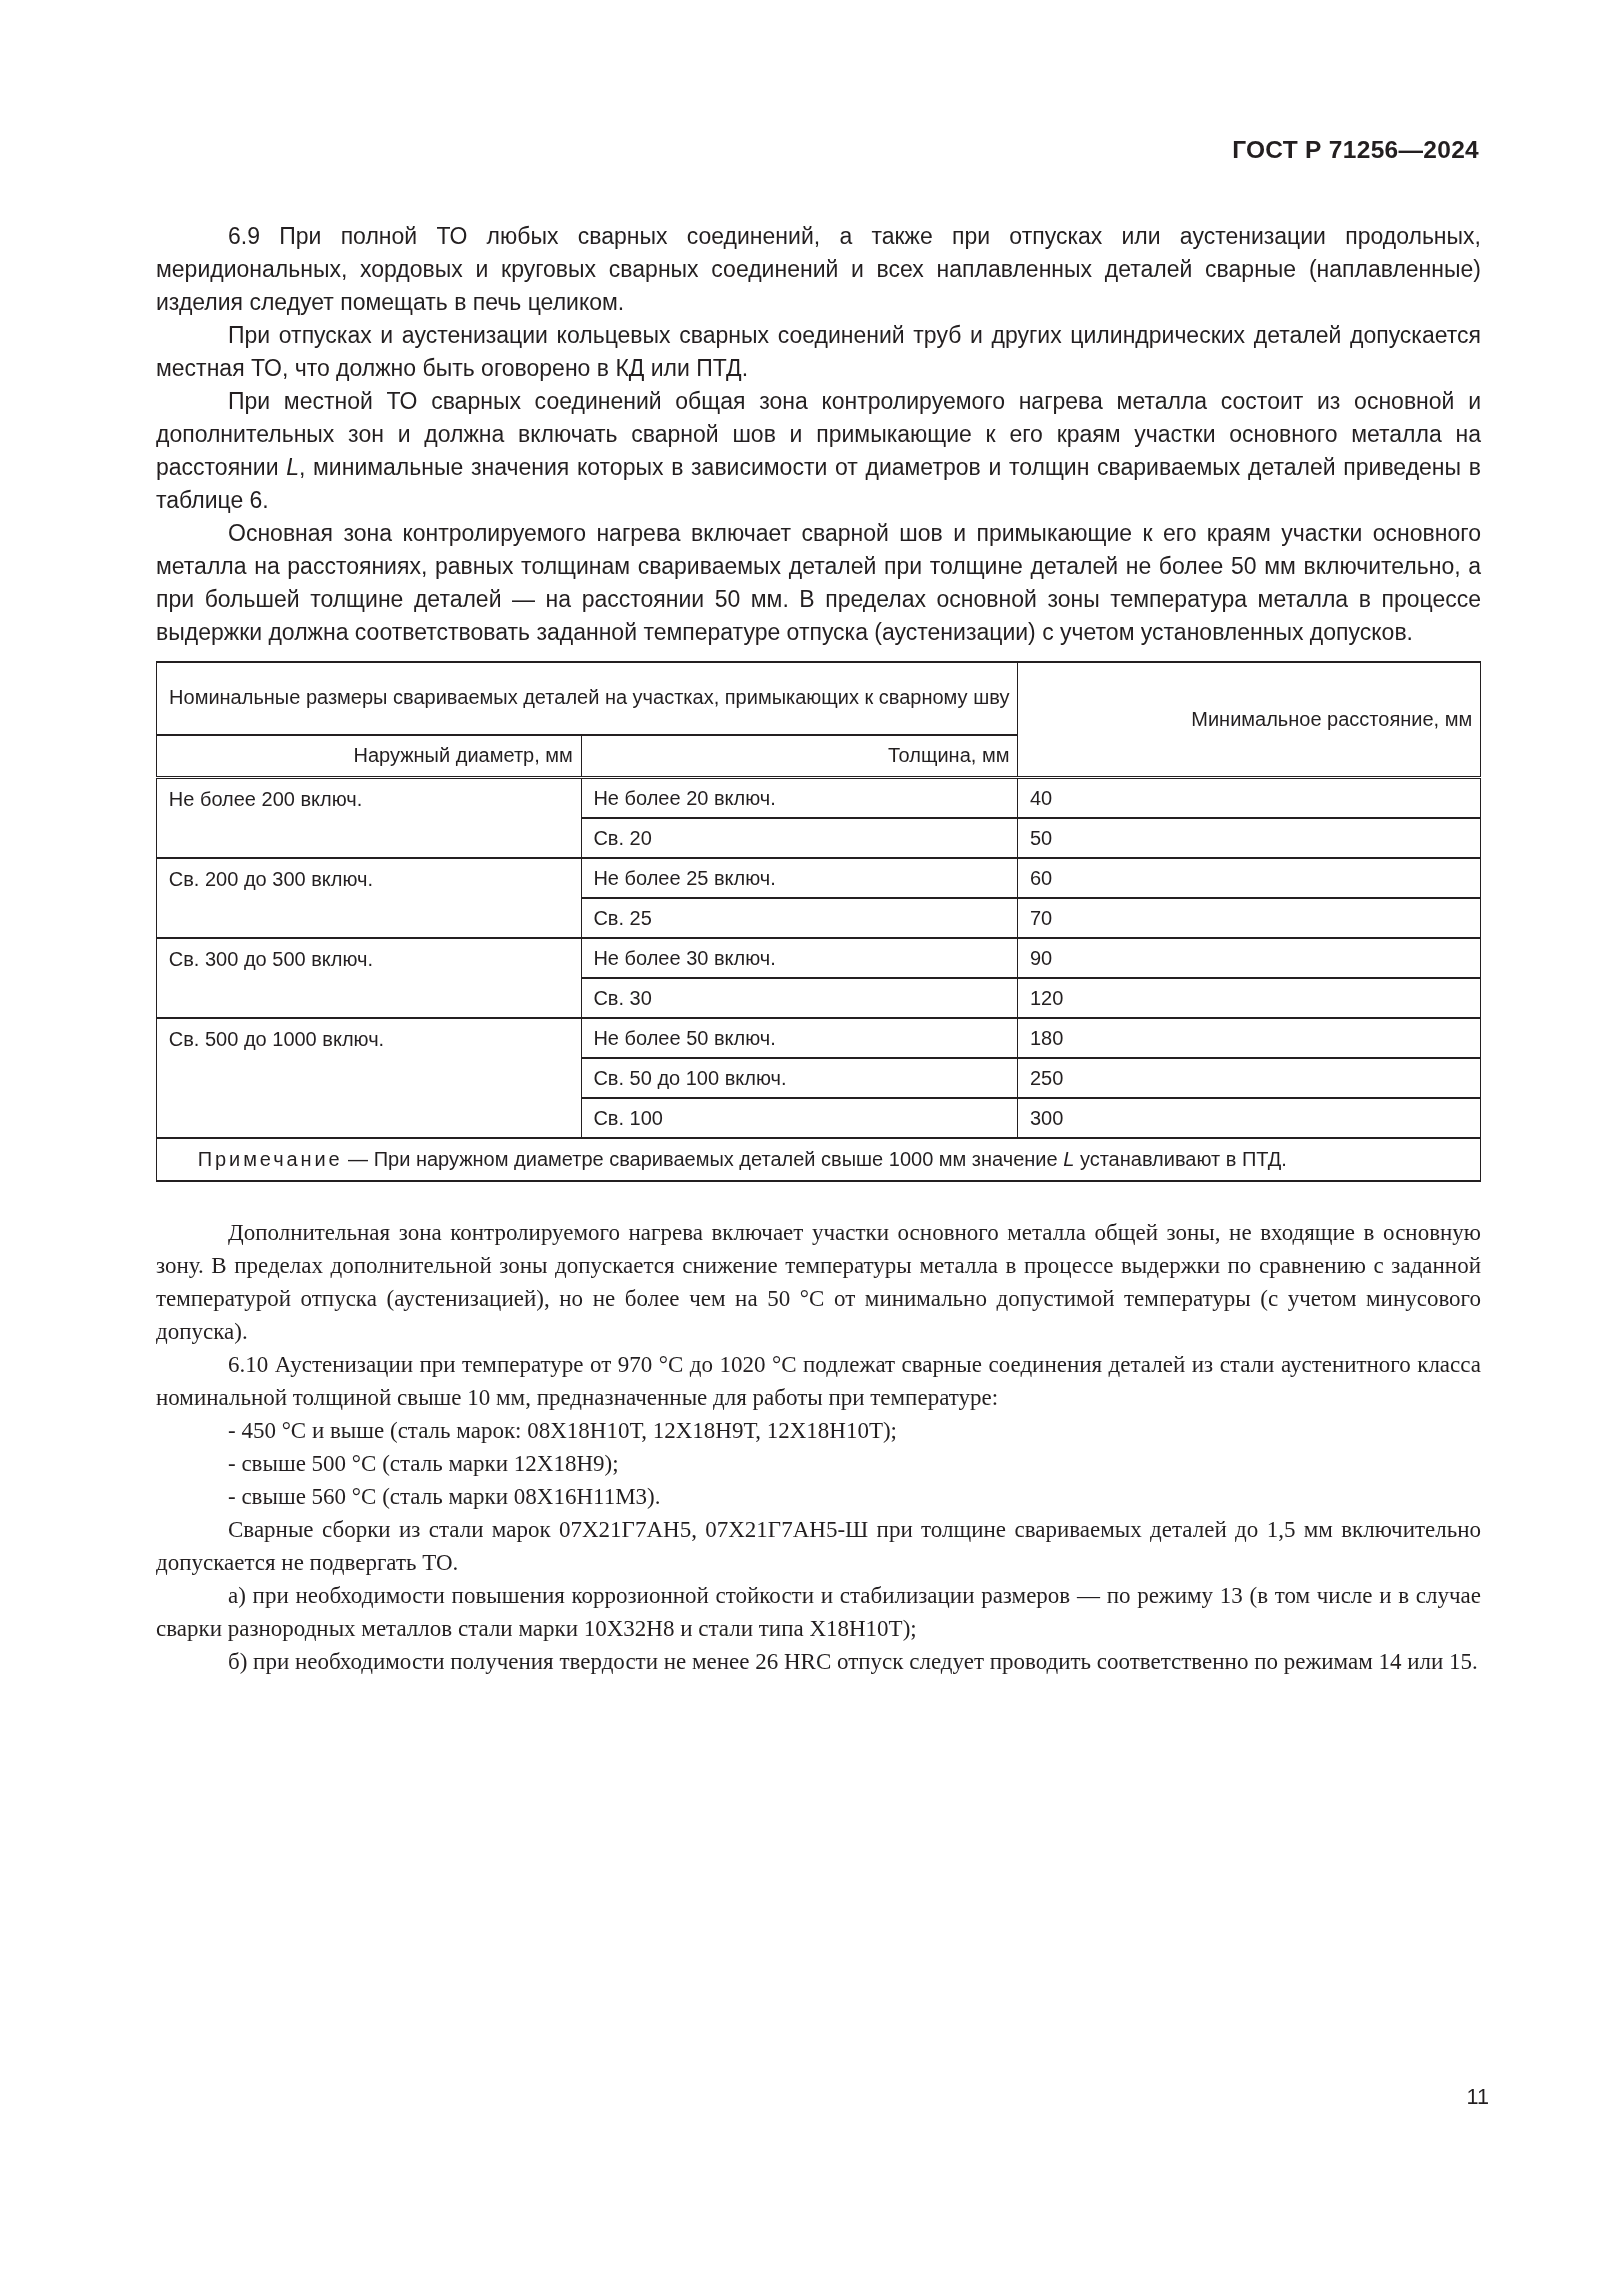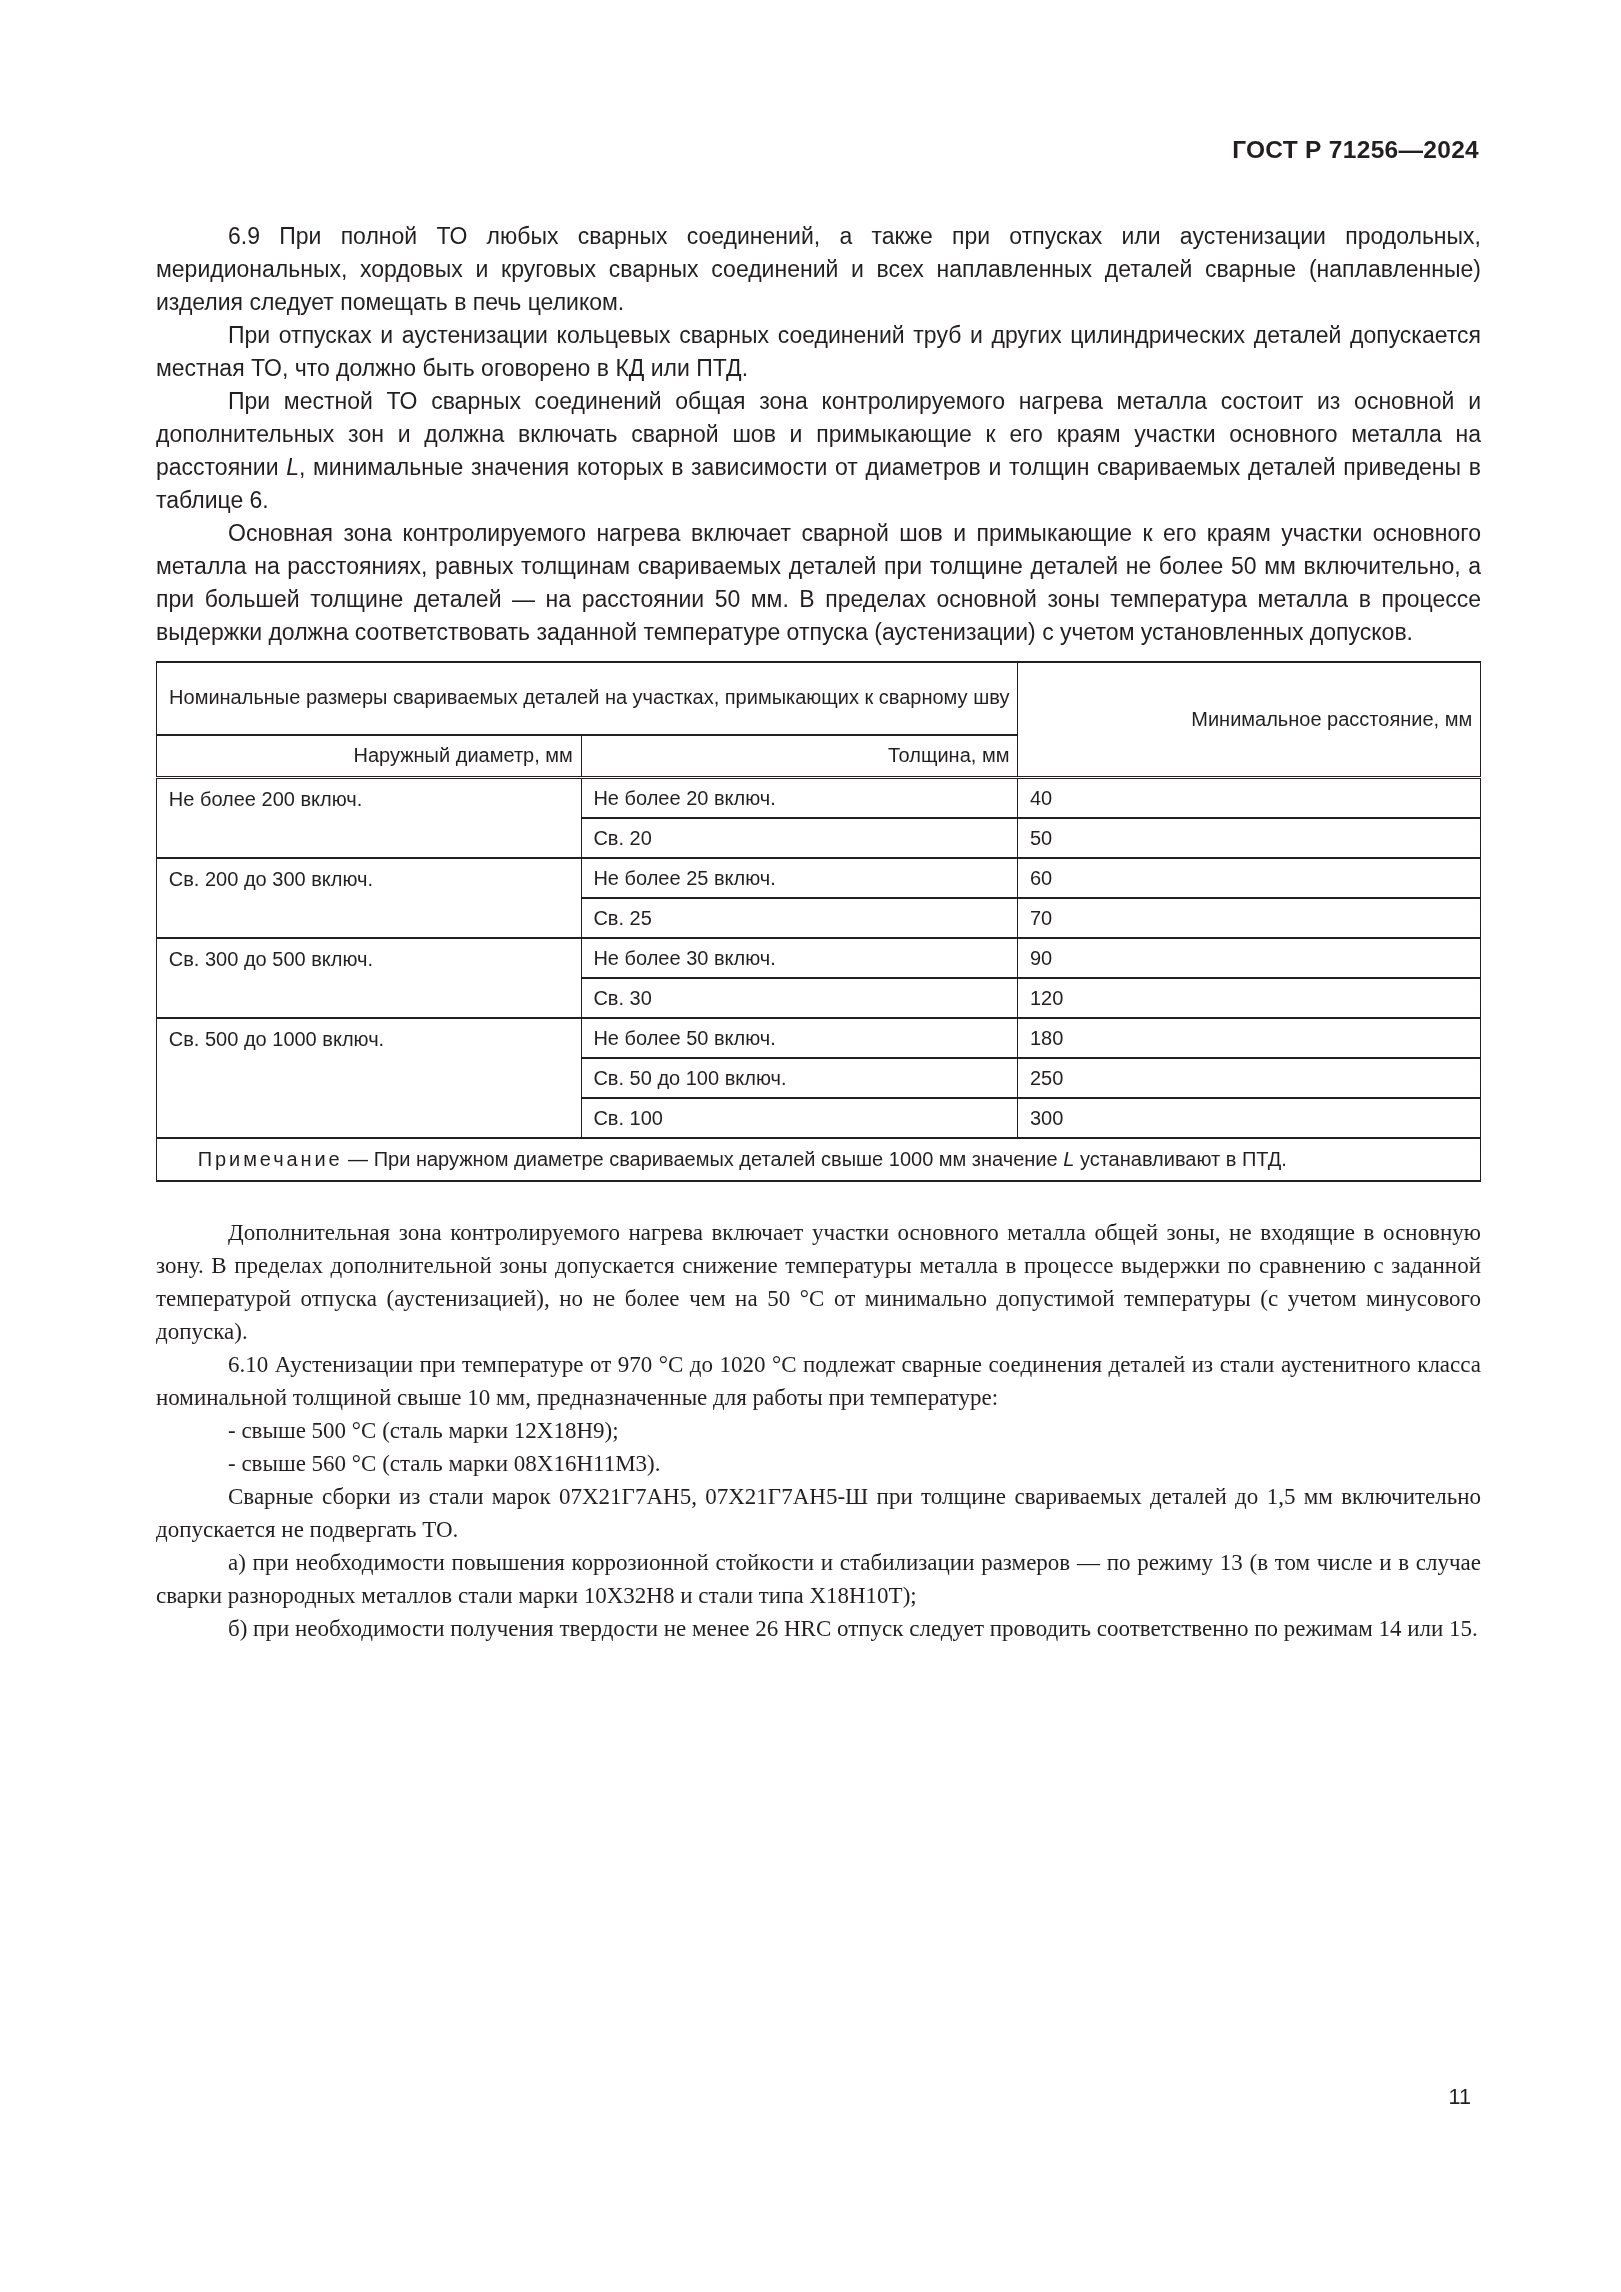--- a/index.html
+++ b/index.html
@@ -112,21 +112,21 @@
       border-top: 2.9px solid #231f20;
       text-indent: 33px;
     }
     .after-table {
       margin-top: 34px;
       font-family: Liberation Serif, serif;
     }
     .page-number {
       position: absolute;
       top: 2084px;
-      right: 150px;
+      right: 132px;
       font-size: 21.6px;
     }
   </style>
 </head>
 <body>
 
 <div class="page-header">ГОСТ Р 71256—2024</div>
 
 <div class="content">
 
@@ -195,20 +195,21 @@
 
       <tr>
         <td class="note" colspan="3"><span class="spaced">Примечание</span><span> — При наружном диаметре свариваемых деталей свыше 1000 мм значение </span><span class="ital">L</span><span> устанавлива­ют в ПТД.</span></td>
       </tr>
     </tbody>
   </table>
 
   <div class="after-table">
     <p class="para">Дополнительная зона контролируемого нагрева включает участки основного металла общей зоны, не входящие в основную зону. В пределах дополнительной зоны допускается снижение температуры металла в процессе выдержки по сравнению с заданной температурой отпуска (аустенизацией), но не более чем на 50 °С от минимально допустимой температуры (с учетом минусового допуска).</p>
     <p class="para">6.10  Аустенизации при температуре от 970 °С до 1020 °С подлежат сварные соединения деталей из стали аустенитного класса номинальной толщиной свыше 10 мм, предназначенные для работы при температуре:</p>
+    <p class="para list">- 450 °С и выше (сталь марок: 08Х18Н10Т, 12Х18Н9Т, 12Х18Н10Т);</p>
     <p class="para list">- свыше 500 °С (сталь марки 12Х18Н9);</p>
     <p class="para list">- свыше 560 °С (сталь марки 08Х16Н11М3).</p>
     <p class="para">Сварные сборки из стали марок 07Х21Г7АН5, 07Х21Г7АН5-Ш при толщине свариваемых деталей до 1,5 мм включительно допускается не подвергать ТО.</p>
     <p class="para">а) при необходимости повышения коррозионной стойкости и стабилизации размеров — по ре­жиму 13 (в том числе и в случае сварки разнородных металлов стали марки 10Х32Н8 и стали типа Х18Н10Т);</p>
     <p class="para">б) при необходимости получения твердости не менее 26 HRC отпуск следует проводить соответ­ственно по режимам 14 или 15.</p>
   </div>
 </div>
 
 <div class="page-number">11</div>
 

